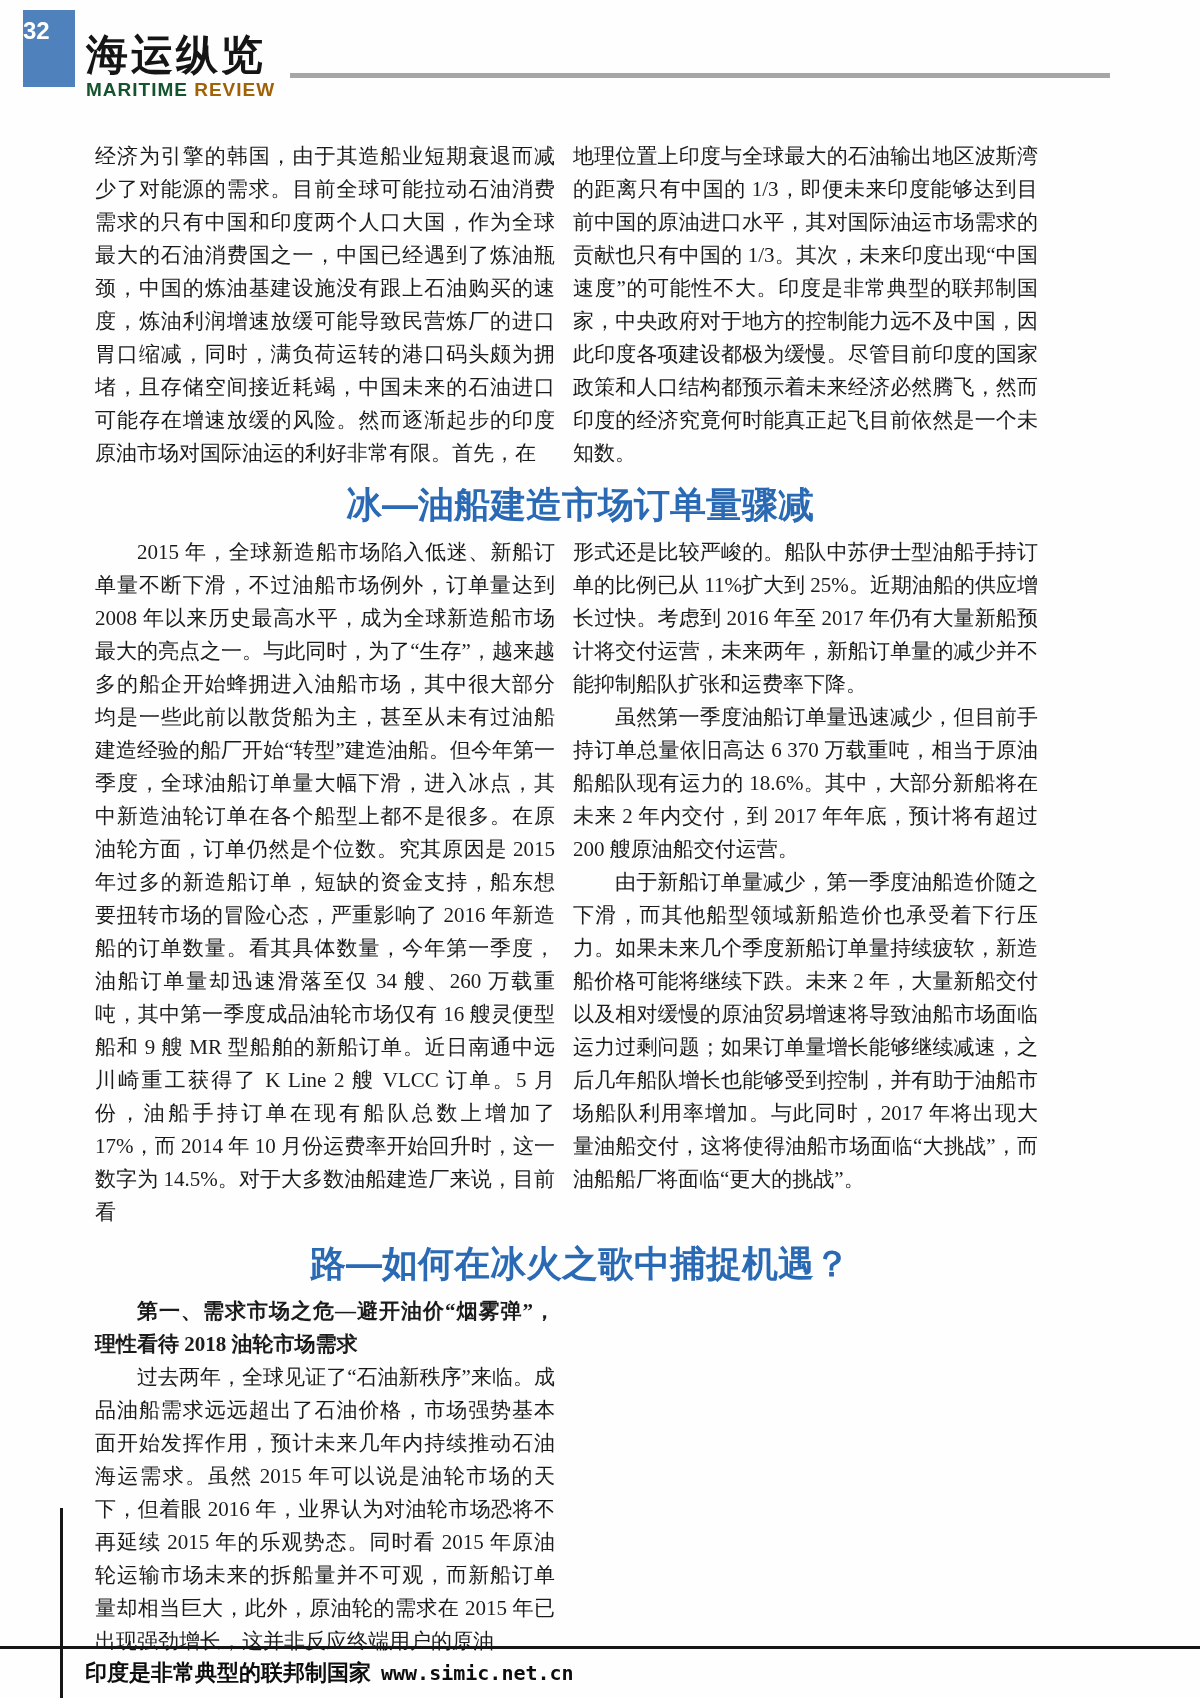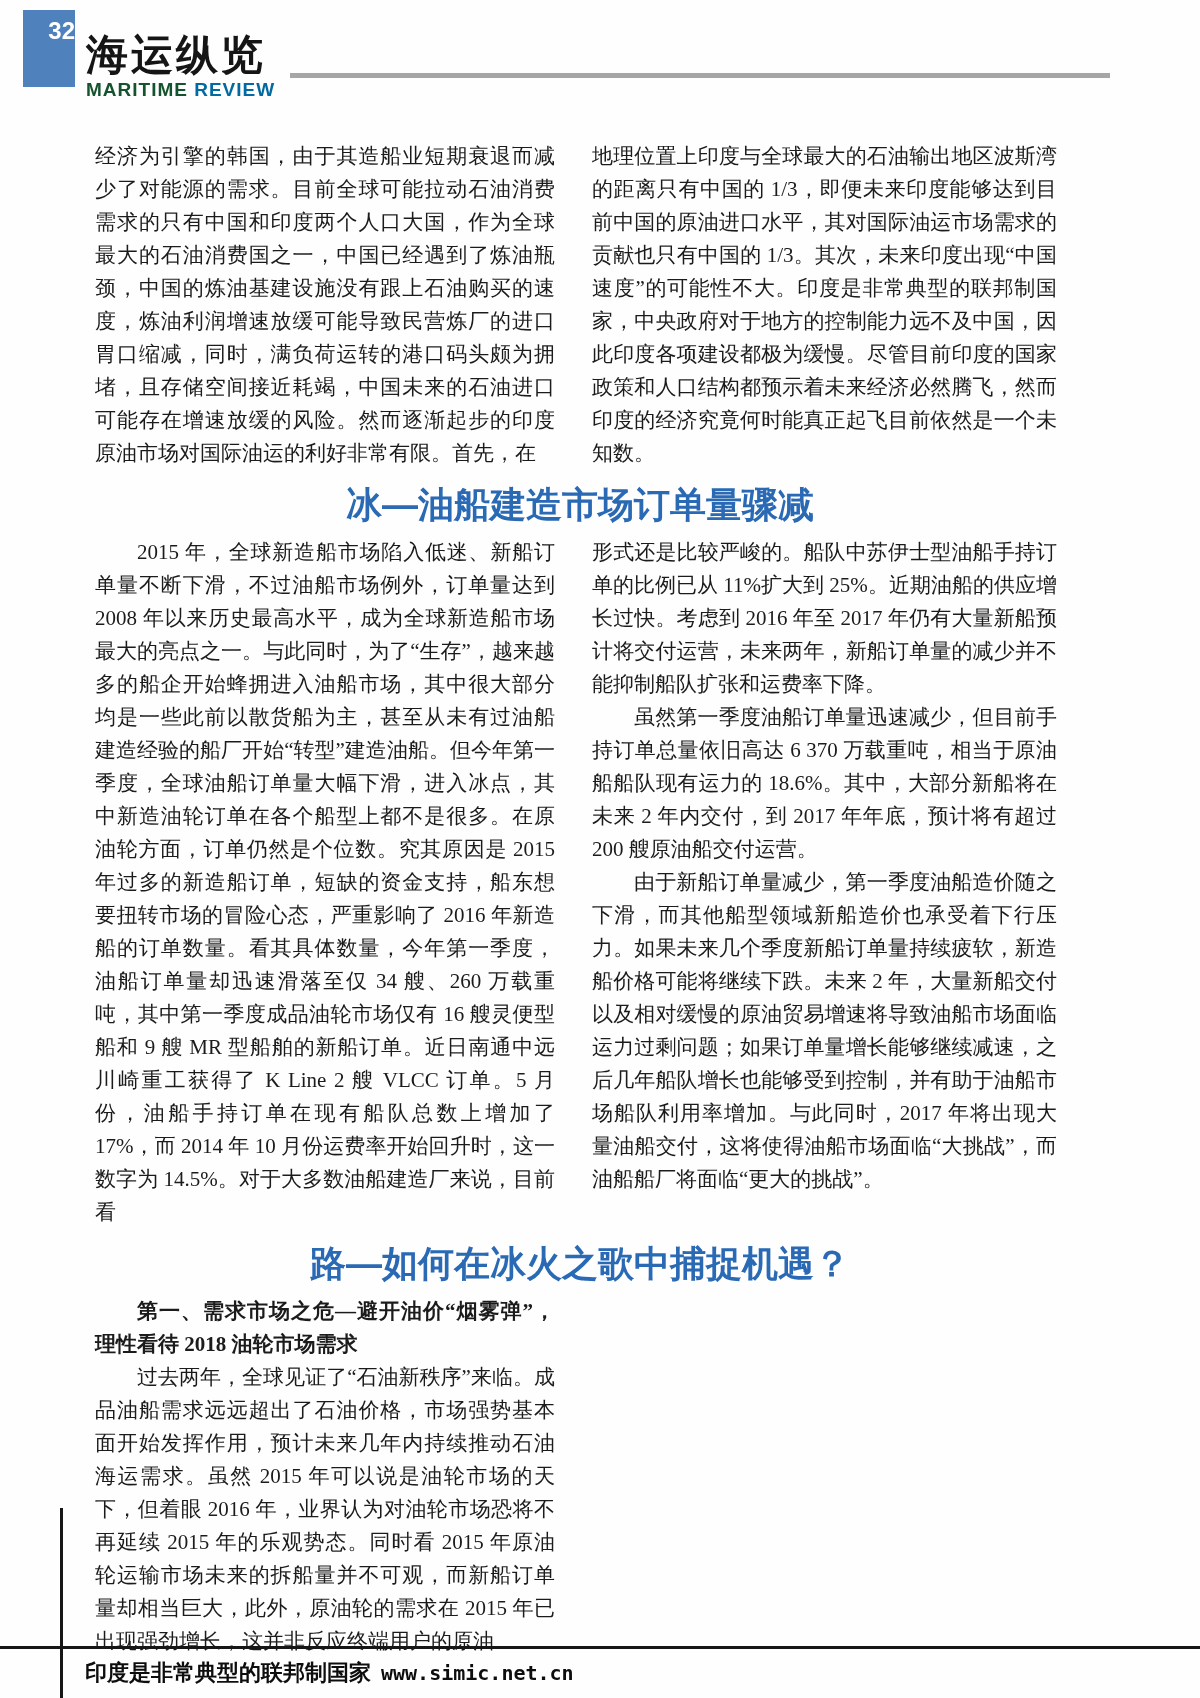--- a/index.html
+++ b/index.html
@@ -15,45 +15,45 @@
   }
 
   
   .pagenum-box {
     position:absolute; left:23px; top:10px;
     width:52px; height:77px;
     background:#4f81bd;
     color:#ffffff;
     font-family:"Liberation Sans","DejaVu Sans",sans-serif;
     font-weight:bold; font-size:24px;
-    text-align:right; padding-top:7px;
+    text-align:left; padding-top:7px;
   }
   .brand { position:absolute; left:86px; top:32px; }
   .brand-cn {
     font-family:"Liberation Sans","DejaVu Sans",sans-serif;
     font-weight:bold; font-size:42px; line-height:46px;
     color:#151515; letter-spacing:3px;
   }
   .brand-en {
     font-family:"Liberation Sans","DejaVu Sans",sans-serif;
     font-weight:bold; font-size:19px; line-height:21px;
     letter-spacing:1px; margin-top:1px;
   }
   .brand-en .en-blue { color:#14532d; }
-  .brand-en .en-dark { color:#0369a1; }
+  .brand-en .en-dark { color:#a16207; }
   .header-bar {
     position:absolute; left:290px; top:73px;
     width:820px; height:5px; background:#a6a6a6;
   }
 
   
   .content {
     position:absolute; left:95px; top:140px; width:970px;
   }
-  .two-col { display:flex; gap:37px; }
+  .two-col { display:flex; gap:18px; }
   .col-l { width:460px; }
   .col-r { width:465px; }
   .content p {
     font-size:21px; line-height:33px;
     text-align:justify;
     color:#1b1b1b;
   }
   .indent { text-indent:2em; }
   .bold-sub { font-weight:bold; color:#141414; }
   .section-heading {

